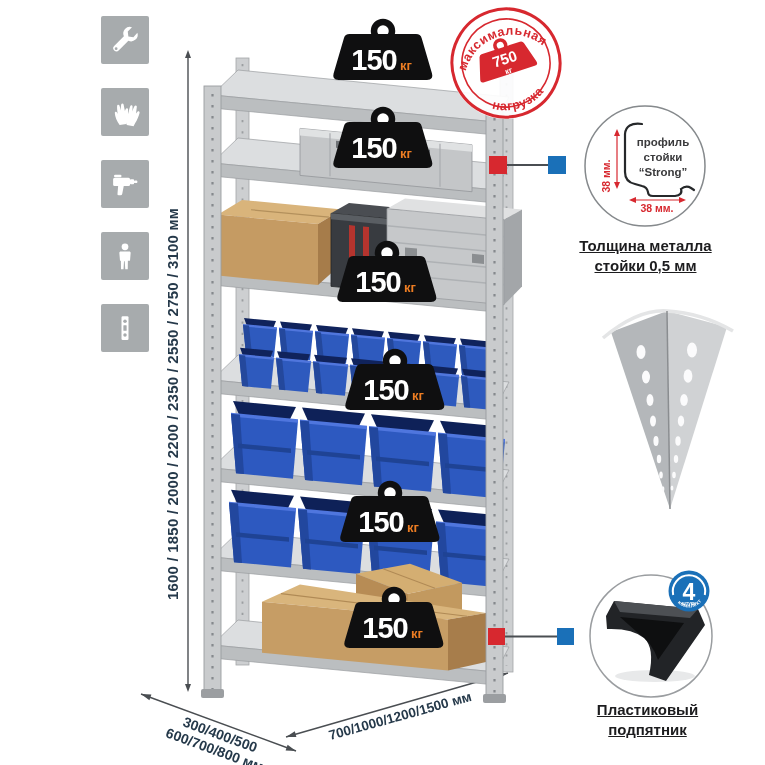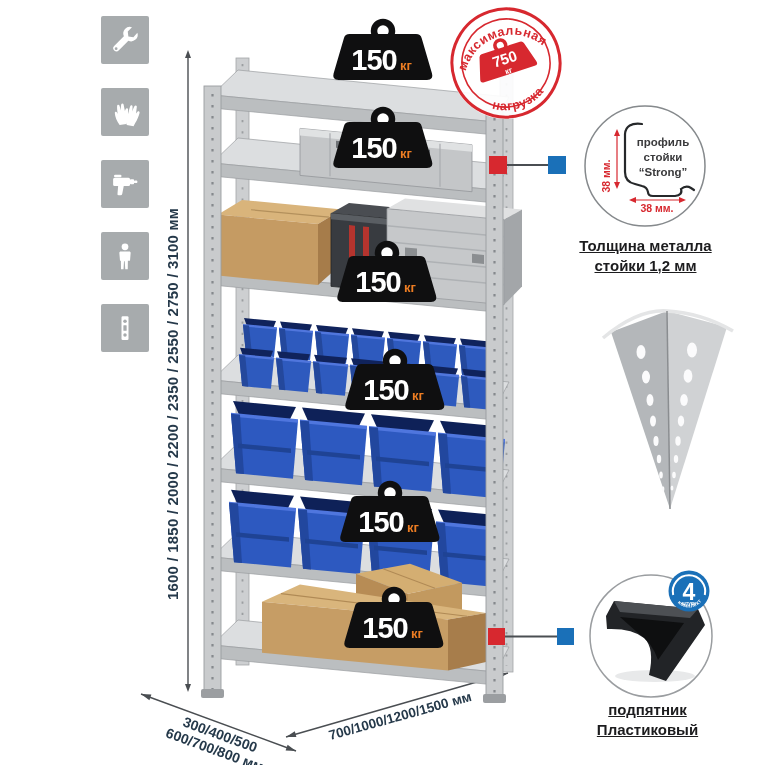--- a/index.html
+++ b/index.html
@@ -347,21 +347,21 @@
 
   <div class="dim-depth">
     <div>300/400/500</div>
     <div>600/700/800 мм</div>
   </div>
 
   <div class="dim-width">700/1000/1200/1500 мм</div>
 
   <div class="caption cap-thickness">
     <div>Толщина металла</div>
-    <div>стойки 1,2 мм</div>
+    <div>стойки 0,5 мм</div>
   </div>
 
   <div class="caption cap-foot">
+    <div>Пластиковый</div>
     <div>подпятник</div>
-    <div>Пластиковый</div>
   </div>
 
 </div>
 
 </body></html>

